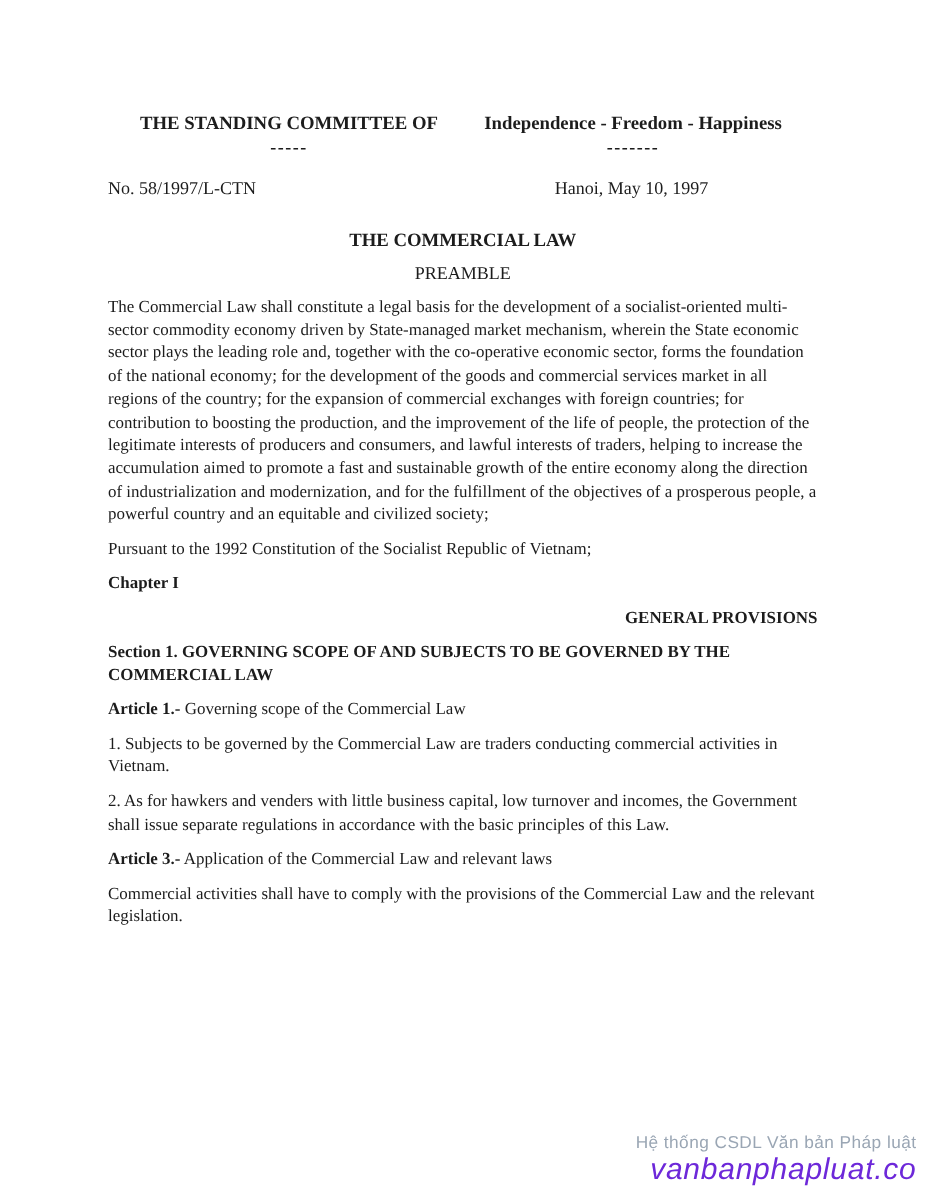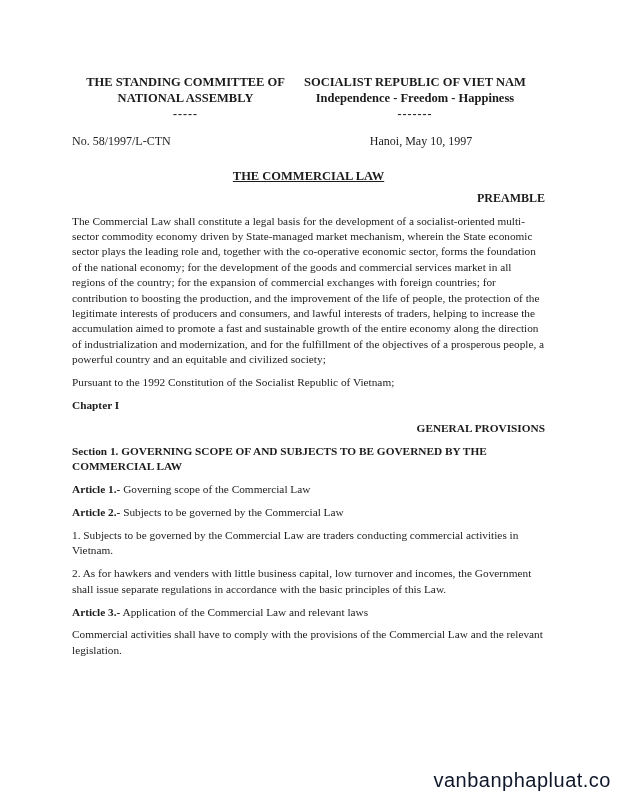--- a/index.html
+++ b/index.html
@@ -14,21 +14,21 @@
   }
   .page {
     box-sizing: border-box;
     width: 618px;
     height: 800px;
     padding: 74px 73px 0 72px;
     position: relative;
   }
   .header {
     display: flex;
-    justify-content: center;
+    justify-content: flex-end;
     align-items: flex-start;
   }
   .header-col {
     text-align: center;
     font-weight: bold;
     font-size: 12.5px;
     line-height: 16px;
   }
   .header-col.left  { width: 45%; }
   .header-col.right { width: 52%; }
@@ -47,28 +47,26 @@
     line-height: 15px;
   }
   .doc-number { width: 45%; text-align: left; }
   .place-date { width: 52%; text-align: center; padding-right: 2px; box-sizing: border-box; }
   .title {
     font-size: 12.5px;
     font-weight: bold;
     text-align: center;
     margin: 20px 0 0 0;
     line-height: 15px;
-    text-decoration: underline;
   }
   .preamble-heading {
     font-size: 12px;
-    text-align: right;
+    text-align: center;
     margin-top: 7px;
     line-height: 15px;
-    font-weight: bold;
   }
   .body p {
     font-size: 11.3px;
     line-height: 15.4px;
     margin: 7.5px 0 0 0;
   }
   .bold   { font-weight: bold; }
   .center { text-align: right; }
   .watermark {
     position: absolute;
@@ -89,25 +87,23 @@
   }
 </style>
 </head>
 <body>
 
 <div class="page">
 
   <div class="header">
     <div class="header-col left">
       <div>THE STANDING COMMITTEE OF</div>
-      <div>NATIONAL ASSEMBLY</div>
       <div class="rule">-----</div>
     </div>
     <div class="header-col right">
-      <div>SOCIALIST REPUBLIC OF VIET NAM</div>
       <div>Independence - Freedom - Happiness</div>
       <div class="rule">-------</div>
     </div>
   </div>
 
   <div class="meta-row">
     <div class="doc-number">No. 58/1997/L-CTN</div>
     <div class="place-date">Hanoi, May 10, 1997</div>
   </div>
 
@@ -116,26 +112,26 @@
 
   <div class="body">
     <p>The Commercial Law shall constitute a legal basis for the development of a socialist-oriented multi-sector commodity economy driven by State-managed market mechanism, wherein the State economic sector plays the leading role and, together with the co-operative economic sector, forms the foundation of the national economy; for the development of the goods and commercial services market in all regions of the country; for the expansion of commercial exchanges with foreign countries; for contribution to boosting the production, and the improvement of the life of people, the protection of the legitimate interests of producers and consumers, and lawful interests of traders, helping to increase the accumulation aimed to promote a fast and sustainable growth of the entire economy along the direction of industrialization and modernization, and for the fulfillment of the objectives of a prosperous people, a powerful country and an equitable and civilized society;</p>
     <p>Pursuant to the 1992 Constitution of the Socialist Republic of Vietnam;</p>
     <p class="bold">Chapter I</p>
     <p class="bold center">GENERAL PROVISIONS</p>
     <p class="bold">Section 1. GOVERNING SCOPE OF AND SUBJECTS TO BE GOVERNED BY THE COMMERCIAL LAW</p>
 
     <p><span class="bold">Article 1.-</span><span> Governing scope of the Commercial Law</span></p>
 
-    <p><span class="bold">Article 2.-</span><span> Subjects to be governed by the Commercial Law</span></p>
     <p>1. Subjects to be governed by the Commercial Law are traders conducting commercial activities in Vietnam.</p>
     <p>2. As for hawkers and venders with little business capital, low turnover and incomes, the Government shall issue separate regulations in accordance with the basic principles of this Law.</p>
 
     <p><span class="bold">Article 3.-</span><span> Application of the Commercial Law and relevant laws</span></p>
     <p>Commercial activities shall have to comply with the provisions of the Commercial Law and the relevant legislation.</p>
 
   </div>
 
   <div class="watermark">
-    <div class="watermark-line2" style="color: #0f172a;">vanbanphapluat.co</div>
+    <div class="watermark-line1" style="color: rgb(154, 166, 180);">Hệ thống CSDL  Văn bản Pháp luật</div>
+    <div class="watermark-line2" style="color: #6d28d9; font-style: italic;">vanbanphapluat.co</div>
   </div>
 
 </div>
 
 </body></html>

